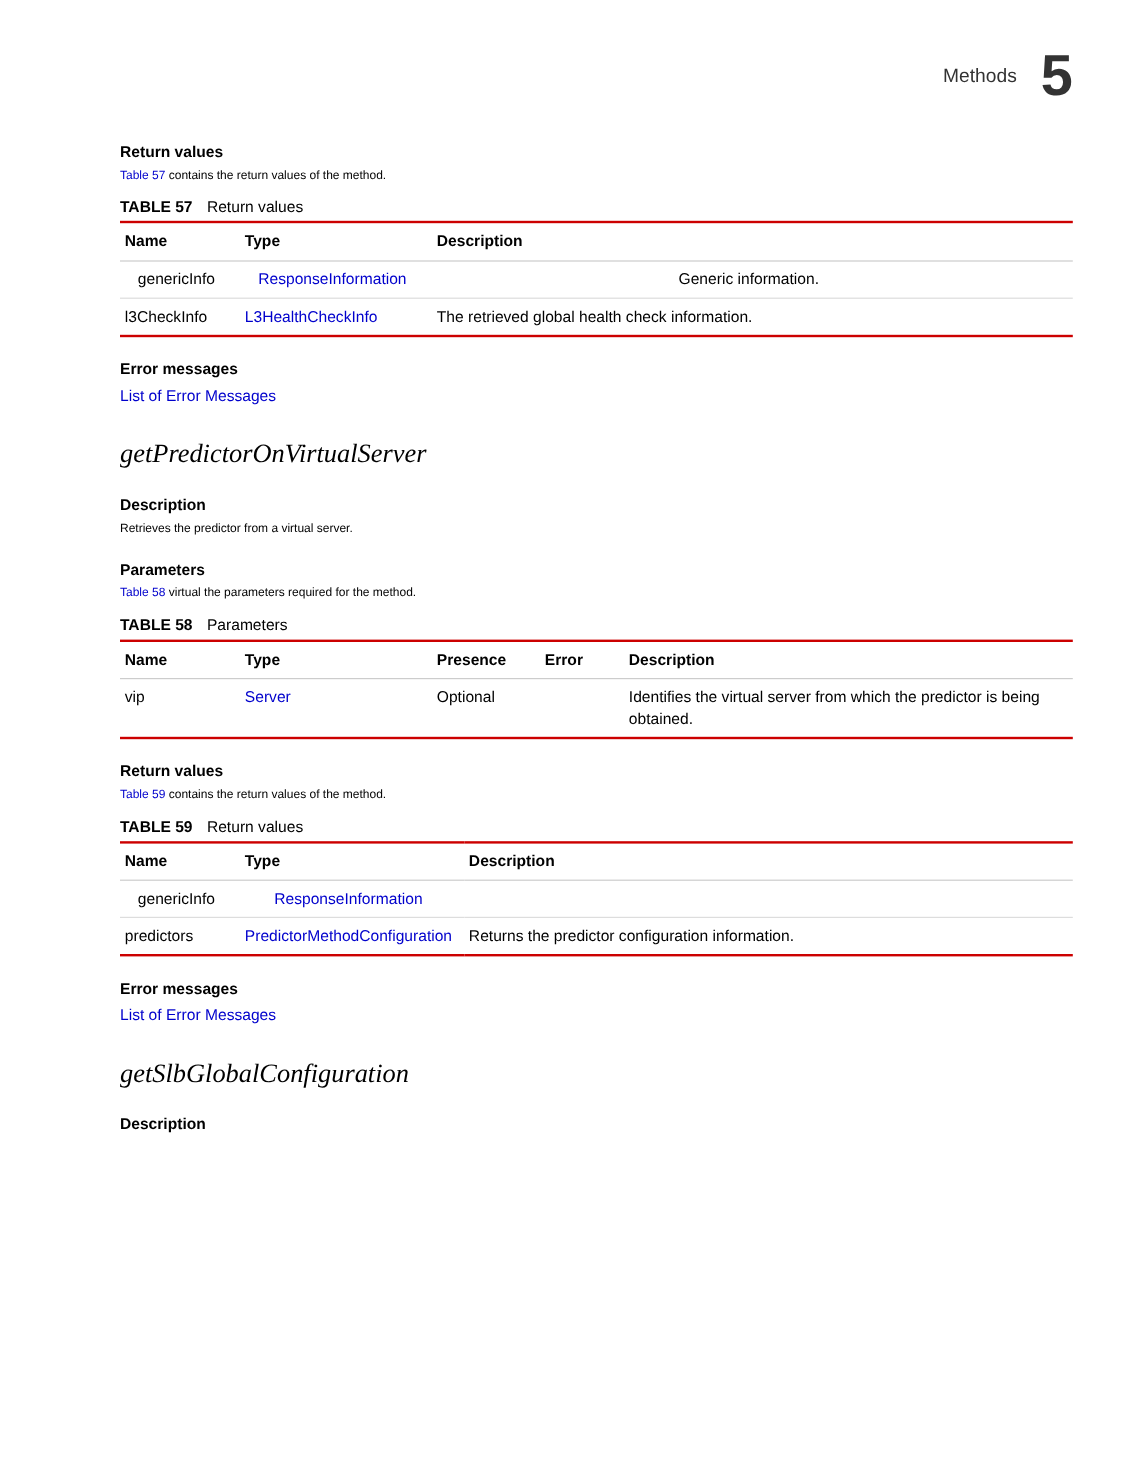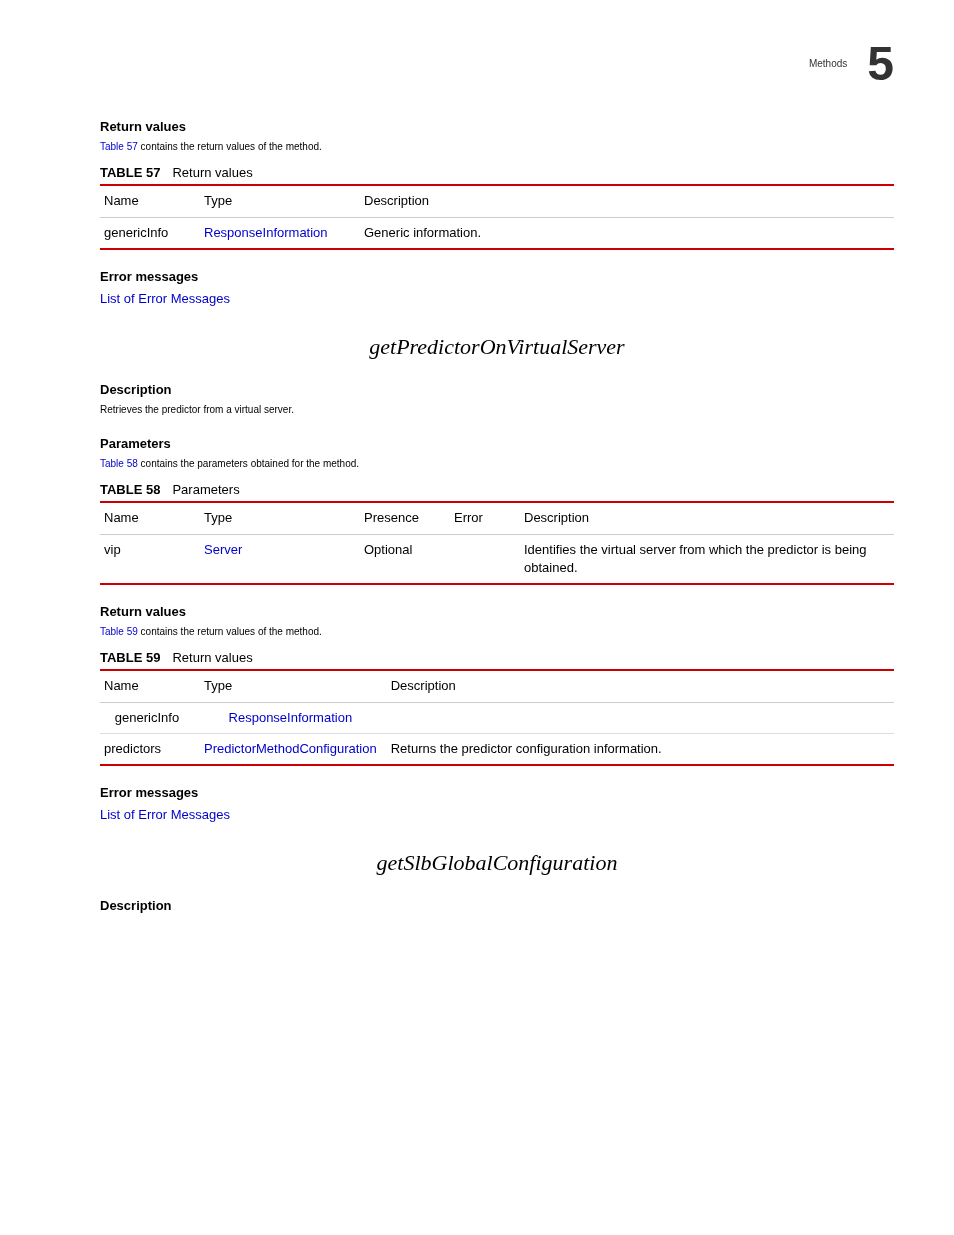--- a/index.html
+++ b/index.html
@@ -20,21 +20,21 @@
       border-bottom: none;
     }
 
     .page-number-area {
       display: flex;
       align-items: center;
       gap: 20px;
     }
 
     .page-label {
-      font-size: 10px;
+      font-size: 16px;
       color: #333;
     }
 
     .page-number {
       font-size: 48px;
       font-weight: bold;
       color: #333;
       line-height: 1;
     }
 
@@ -75,21 +75,21 @@
 
     .data-table {
       width: 100%;
       border-collapse: collapse;
       margin-bottom: 12px;
       border-top: 2px solid #cc0000;
       border-bottom: 2px solid #cc0000;
     }
 
     .data-table th {
-      font-weight: normal;
+      font-weight: bold;
       font-size: 13px;
       padding: 6px 10px 6px 4px;
       text-align: left;
       border-bottom: 1px solid #ccc;
       background: #fff;
     }
 
     .data-table td {
       font-size: 13px;
       padding: 6px 10px 6px 4px;
@@ -100,21 +100,20 @@
       border-bottom: 1px solid #ddd;
       text-align: center;
     }
 
     .method-title {
       font-family: Georgia, 'Times New Roman', serif;
       font-style: italic;
       font-size: 22px;
       font-weight: normal;
       margin: 24px 0 16px 0;
-      text-align: center;
     }
 
     .error-messages-section {
       margin-top: 14px;
       margin-bottom: 14px;
     }
 
     .col-name { width: 100px; }
     .col-type { width: 160px; }
     .col-desc { }
@@ -150,39 +149,44 @@
         <th class="col-type">Type</th>
         <th class="col-desc">Description</th>
       </tr>
     </thead>
     <tbody>
       <tr>
         <td>genericInfo</td>
         <td><a class="link">ResponseInformation</a></td>
         <td>Generic information.</td>
       </tr>
+      <tr>
+        <td>l3CheckInfo</td>
+        <td><a class="link">L3HealthCheckInfo</a></td>
+        <td>The retrieved global health check information.</td>
+      </tr>
     </tbody>
   </table>
 
   <div class="error-messages-section">
     <div class="section-heading">Error messages</div>
     <a class="link">List of Error Messages</a>
   </div>
 </div>
 
 <div>
   <div class="method-title">getPredictorOnVirtualServer</div>
 
   <div class="section-heading">Description</div>
   <div class="section-text">Retrieves the predictor from a virtual server.</div>
 
   <div class="section-heading">Parameters</div>
   <div class="section-text">
     <a class="link">Table 58</a>
-    <span> contains the parameters obtained for the method.</span>
+    <span> virtual the parameters required for the method.</span>
   </div>
 
   <div class="table-label">
     <span class="table-label-bold">TABLE 58</span>
     <span class="table-label-text">Parameters</span>
   </div>
 
   <table class="data-table">
     <thead>
       <tr>

